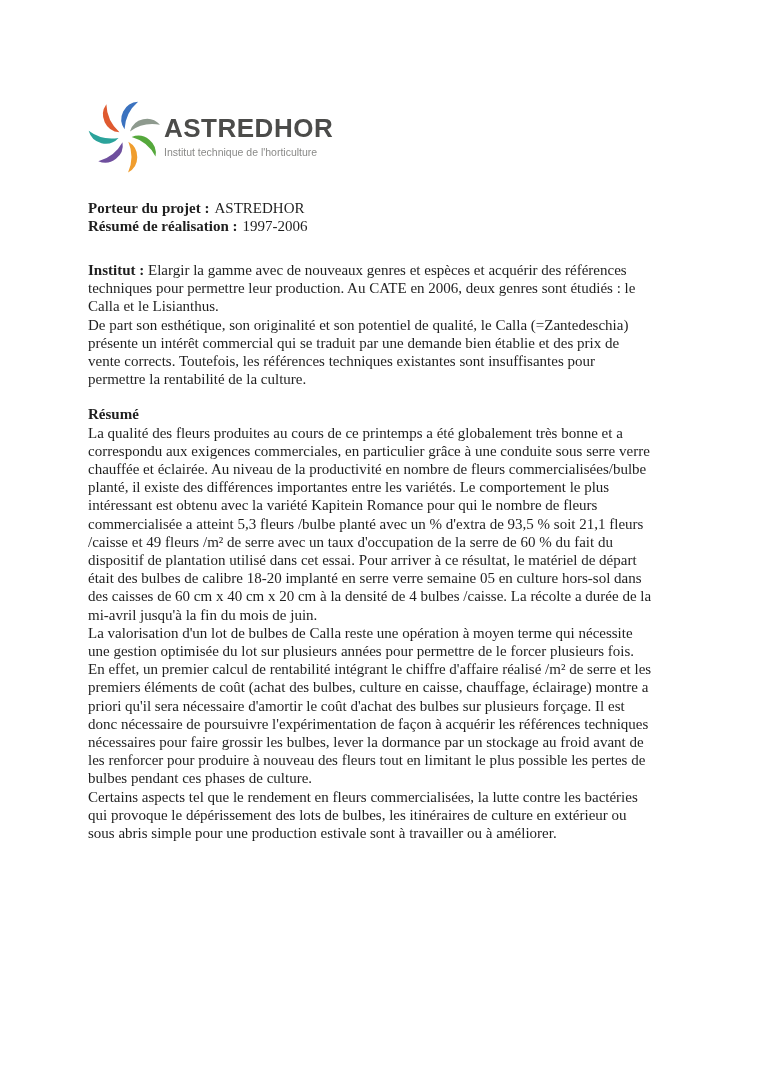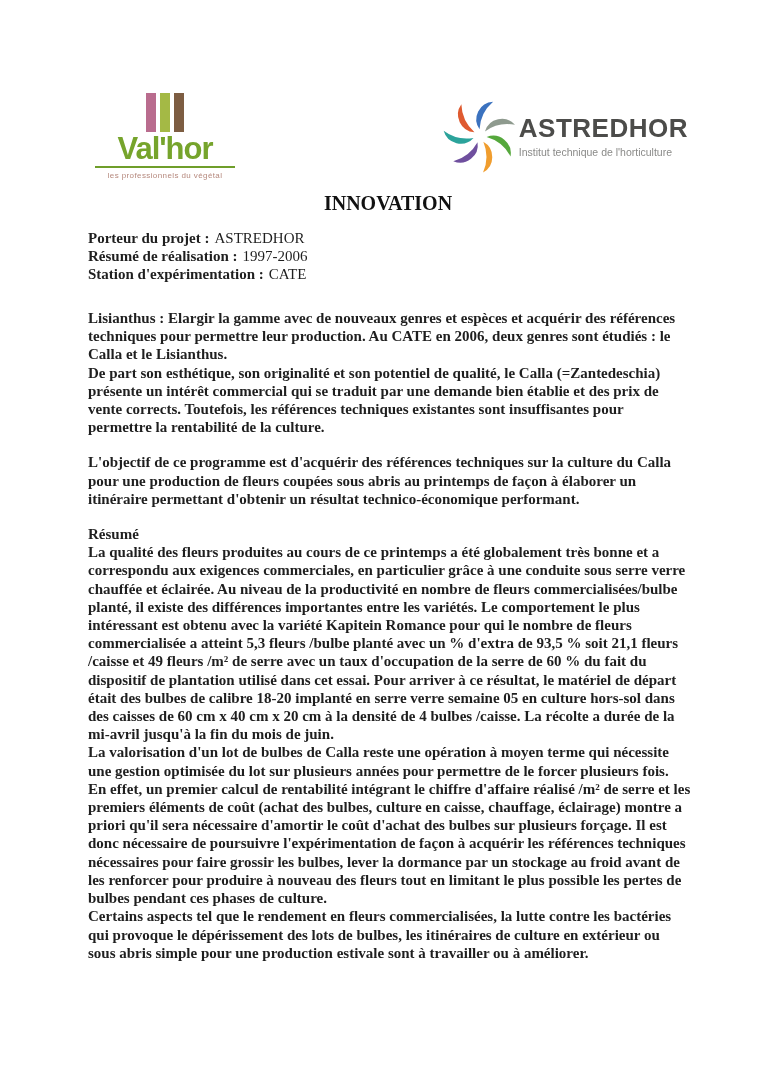--- a/index.html
+++ b/index.html
@@ -85,85 +85,70 @@
   .info-row b { font-weight: bold; text-align: center; }
   .info-row span { margin-left: 5px; }
 
   
   .para {
     margin: 0;
     font-size: 15px;
     line-height: 18.2px;
     width: 660px;
   }
-  .prewrap { white-space: pre-line; font-weight: bold; }
+  .prewrap { white-space: pre-line; }
   .objectifs { margin-top: 26px; }
   .gap-para { margin-top: 17px; }
   .resume-h {
     margin: 17px 0 0 0;
     font-size: 15px;
     line-height: 18.2px;
     font-weight: bold;
   }
 </style>
 </head>
 <body>
 
 <div class="page">
   <div class="content">
 
     <div class="logo-row">
-      <div class="valhor">
-        <div class="valhor-bars">
-            <span style="background: rgb(185, 108, 142);"></span>
-            <span style="background: rgb(164, 185, 69);"></span>
-            <span style="background: rgb(125, 93, 66);"></span>
-          </div>
-        <div class="valhor-name">Val'hor</div>
-        <div class="valhor-rule"></div>
-        <div class="valhor-tagline">les professionnels du végétal</div>
-      </div>
       <div class="astredhor">
         <svg class="ast-icon" id="pinwheel" viewBox="-40 -40 80 80">
             <path d="M 2 -7 A 19 19 0 0 1 26 -30 A 42 42 0 0 0 2 -7 Z" fill="#3b72bf" transform="rotate(-20)"></path>
             <path d="M 2 -7 A 19 19 0 0 1 26 -30 A 42 42 0 0 0 2 -7 Z" fill="#8e9a8e" transform="rotate(31.43)"></path>
             <path d="M 2 -7 A 19 19 0 0 1 26 -30 A 42 42 0 0 0 2 -7 Z" fill="#55a83c" transform="rotate(82.86)"></path>
             <path d="M 2 -7 A 19 19 0 0 1 26 -30 A 42 42 0 0 0 2 -7 Z" fill="#f09d2e" transform="rotate(134.29)"></path>
             <path d="M 2 -7 A 19 19 0 0 1 26 -30 A 42 42 0 0 0 2 -7 Z" fill="#6f4f9e" transform="rotate(185.72)"></path>
             <path d="M 2 -7 A 19 19 0 0 1 26 -30 A 42 42 0 0 0 2 -7 Z" fill="#2ba39b" transform="rotate(237.14999999999998)"></path>
             <path d="M 2 -7 A 19 19 0 0 1 26 -30 A 42 42 0 0 0 2 -7 Z" fill="#df5a30" transform="rotate(288.58)"></path>
           </svg>
         <div class="ast-text">
           <div class="ast-name">ASTREDHOR</div>
           <div class="ast-sub">Institut technique de l'horticulture</div>
         </div>
       </div>
     </div>
 
     <div class="title-block">
-      <div>INNOVATION</div>
     </div>
 
     <div class="info">
       <div class="info-row"><b>Porteur du projet :</b><span>ASTREDHOR</span></div>
       <div class="info-row"><b>Résumé de réalisation :</b><span>1997-2006</span></div>
-      <div class="info-row"><b>Station d'expérimentation :</b><span>CATE</span></div>
     </div>
 
-    <p class="para objectifs"><b>Lisianthus :</b> <span class="prewrap">Elargir la gamme avec de nouveaux genres et espèces et acquérir des références
+    <p class="para objectifs"><b>Institut :</b> <span class="prewrap">Elargir la gamme avec de nouveaux genres et espèces et acquérir des références
 techniques pour permettre leur production. Au CATE en 2006, deux genres sont étudiés : le
 Calla et le Lisianthus.
 De part son esthétique, son originalité et son potentiel de qualité, le Calla (=Zantedeschia)
 présente un intérêt commercial qui se traduit par une demande bien établie et des prix de
 vente corrects. Toutefois, les références techniques existantes sont insuffisantes pour
 permettre la rentabilité de la culture.</span></p>
 
-    <p class="para gap-para prewrap">L'objectif de ce programme est d'acquérir des références techniques sur la culture du Calla
-pour une production de fleurs coupées sous abris au printemps de façon à élaborer un
-itinéraire permettant d'obtenir un résultat technico-économique performant.</p>
 
     <h3 class="resume-h">Résumé</h3>
     <p class="para prewrap">La qualité des fleurs produites au cours de ce printemps a été globalement très bonne et a
 correspondu aux exigences commerciales, en particulier grâce à une conduite sous serre verre
 chauffée et éclairée. Au niveau de la productivité en nombre de fleurs commercialisées/bulbe
 planté, il existe des différences importantes entre les variétés. Le comportement le plus
 intéressant est obtenu avec la variété Kapitein Romance pour qui le nombre de fleurs
 commercialisée a atteint 5,3 fleurs /bulbe planté avec un % d'extra de 93,5 % soit 21,1 fleurs
 /caisse et 49 fleurs /m² de serre avec un taux d'occupation de la serre de 60 % du fait du
 dispositif de plantation utilisé dans cet essai. Pour arriver à ce résultat, le matériel de départ

